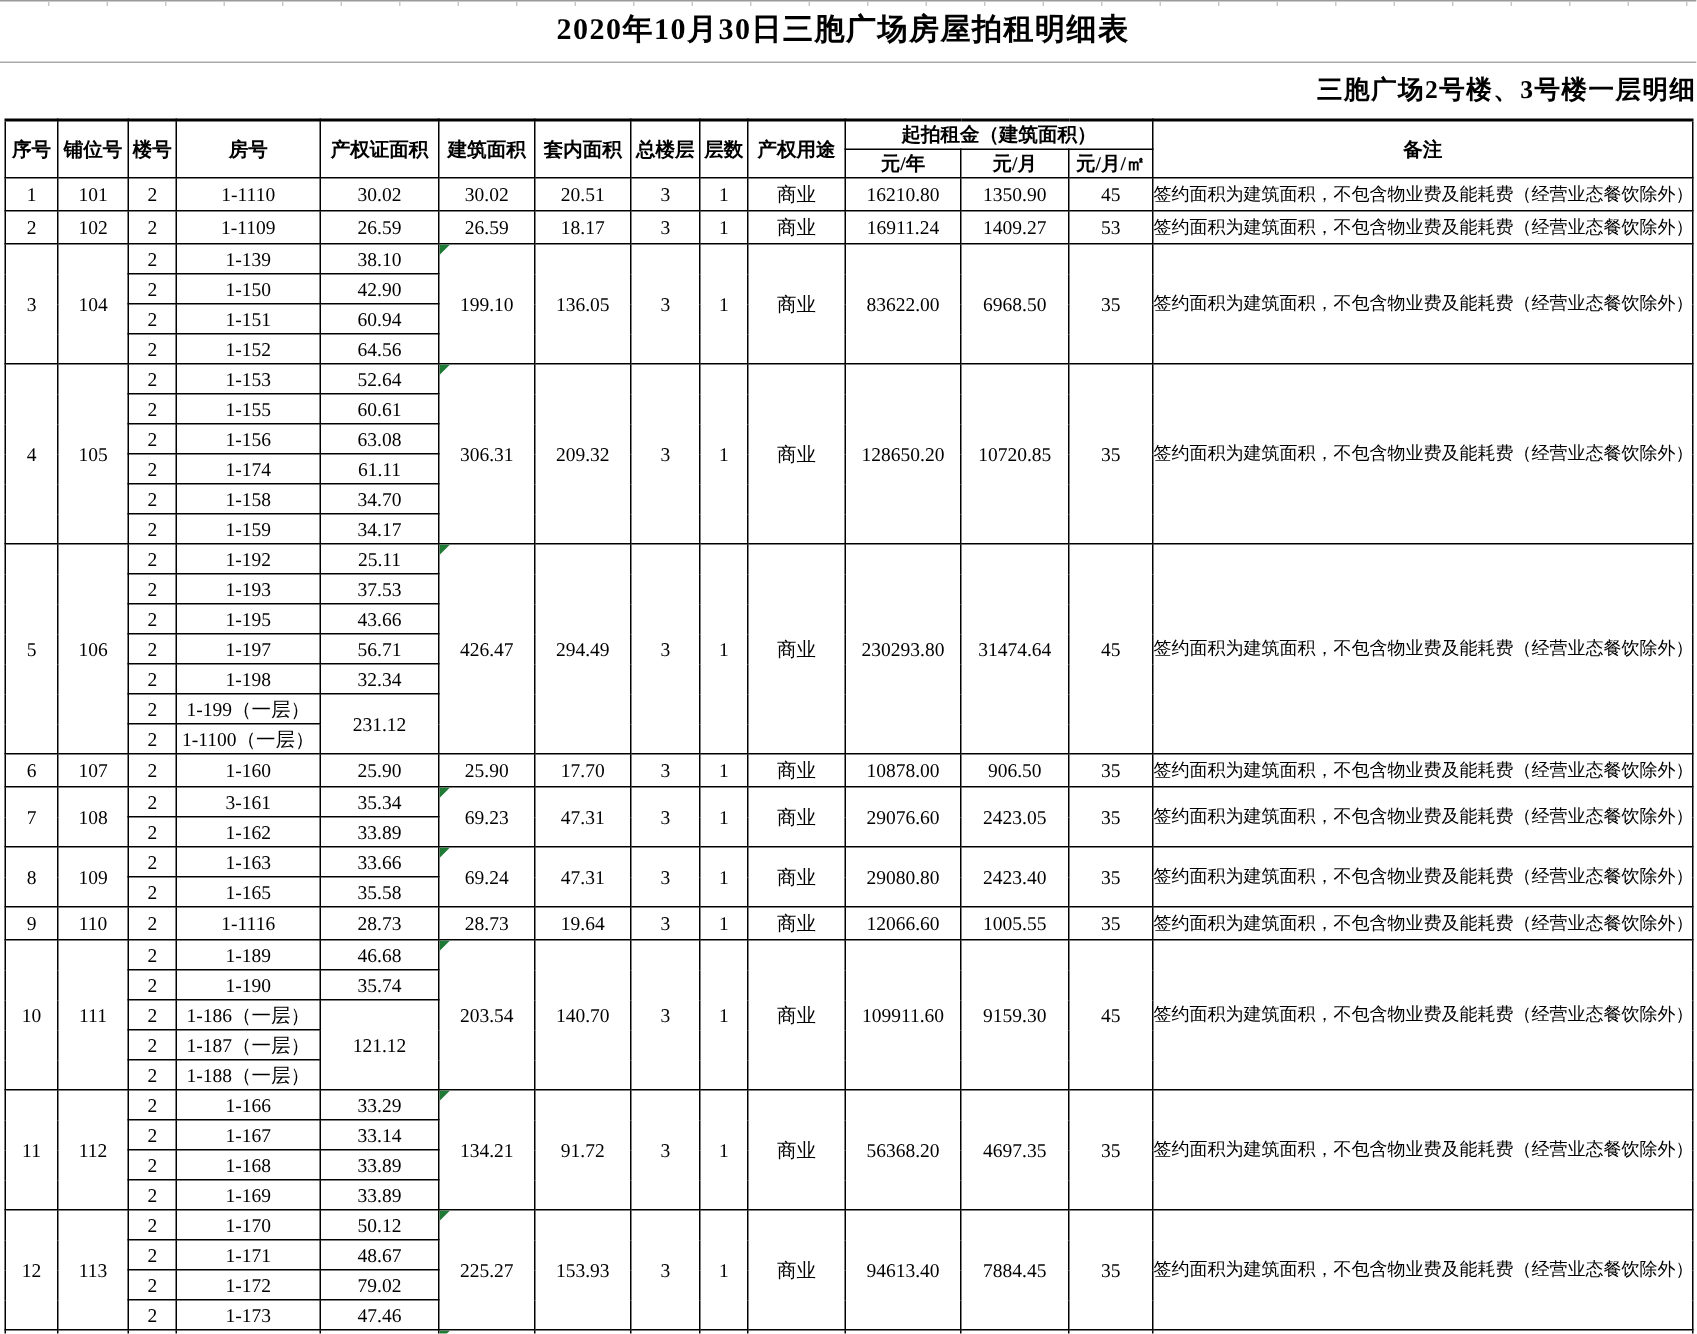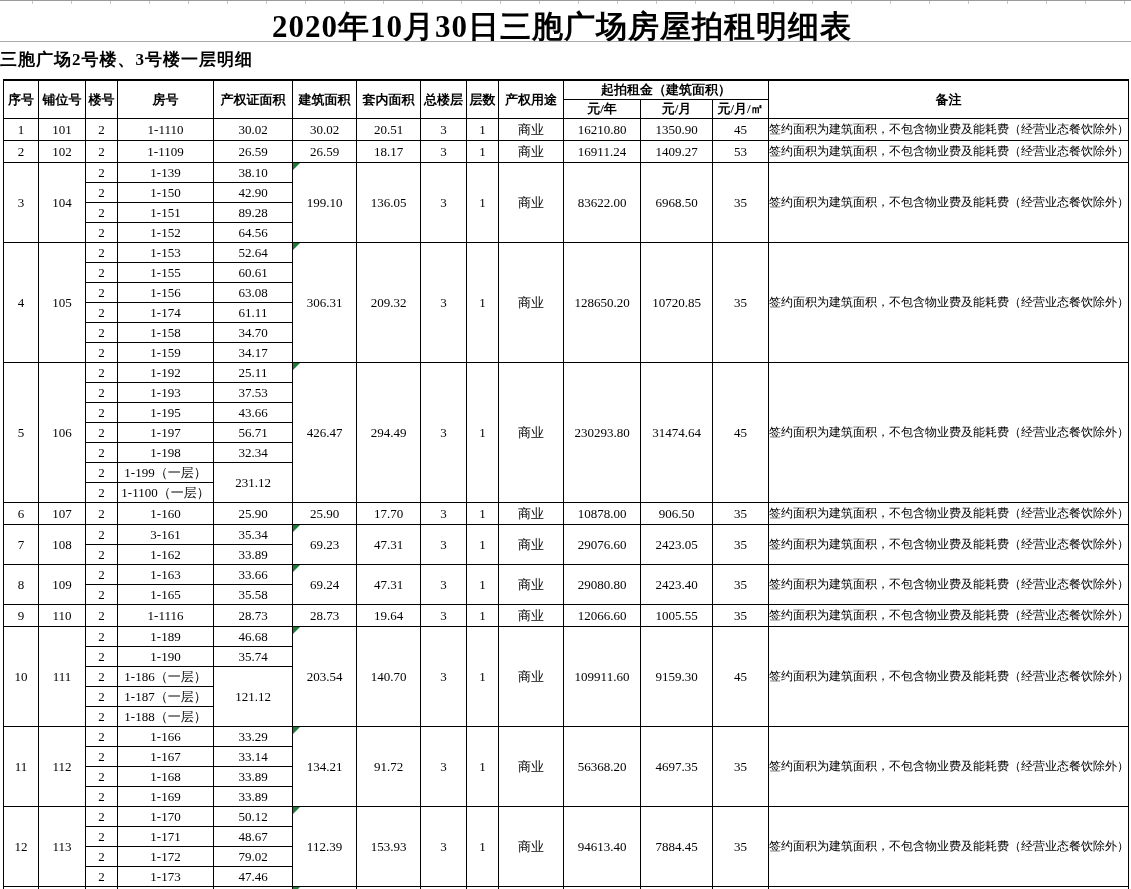--- a/index.html
+++ b/index.html
@@ -5,23 +5,23 @@
   html,body{margin:0;padding:0;}
   body{
     width:1131px;height:889px;overflow:hidden;background:#ffffff;position:relative;
     font-family:"Liberation Serif","DejaVu Serif",serif;color:#000;
   }
   
   .top-rule{position:absolute;left:0;top:0;width:1131px;height:1px;background:#9a9a9a;}
   .tick{position:absolute;top:1px;width:1px;height:3px;background:#c9c9c9;}
   
   .title1{position:absolute;left:0;top:6px;width:1124px;text-align:center;
-          font-size:31px;font-weight:bold;letter-spacing:1px;}
+          font-size:20px;font-weight:bold;letter-spacing:1px;}
   .title-divider{position:absolute;left:0;top:41px;width:1131px;height:1px;background:#ababab;}
-  .title2{position:absolute;left:0;top:48px;width:1131px;text-align:left;
+  .title2{position:absolute;left:0;top:48px;width:1131px;text-align:right;
           font-size:17px;font-weight:bold;letter-spacing:1px;}
   
   #tbl-wrap{position:absolute;left:3px;top:79px;}
   table{border-collapse:collapse;table-layout:fixed;width:1125px;border-top:2px solid #000;}
   th,td{border:1px solid #000;text-align:center;vertical-align:middle;padding:0;
         font-size:13px;overflow:hidden;white-space:nowrap;}
   th{font-weight:bold;}
   td.remark-cell{font-size:12px;}
   tr.hdr{height:19px;}
   tr.single{height:22px;}
@@ -159,21 +159,21 @@
           <td rowspan="4" class="remark-cell"><span>签约面积为建筑面积，不包含物业费及能耗费（经营业态餐饮除外）</span></td>
         </tr>
         <tr class="sub">
           <td><span>2</span></td>
           <td><span>1-150</span></td>
           <td rowspan="1"><span>42.90</span></td>
         </tr>
         <tr class="sub">
           <td><span>2</span></td>
           <td><span>1-151</span></td>
-          <td rowspan="1"><span>89.28</span></td>
+          <td rowspan="1"><span>60.94</span></td>
         </tr>
         <tr class="sub">
           <td><span>2</span></td>
           <td><span>1-152</span></td>
           <td rowspan="1"><span>64.56</span></td>
         </tr>
         <tr class="sub">
           <td rowspan="6"><span>4</span></td>
           <td rowspan="6"><span>105</span></td>
           <td><span>2</span></td>
@@ -397,21 +397,21 @@
           <td><span>2</span></td>
           <td><span>1-169</span></td>
           <td rowspan="1"><span>33.89</span></td>
         </tr>
         <tr class="sub">
           <td rowspan="4"><span>12</span></td>
           <td rowspan="4"><span>113</span></td>
           <td><span>2</span></td>
           <td><span>1-170</span></td>
           <td rowspan="1"><span>50.12</span></td>
-          <td rowspan="4" class="rel"><span>112.39</span><span class="gmark"></span></td>
+          <td rowspan="4" class="rel"><span>225.27</span><span class="gmark"></span></td>
           <td rowspan="4"><span>153.93</span></td>
           <td rowspan="4"><span>3</span></td>
           <td rowspan="4"><span>1</span></td>
           <td rowspan="4"><span>商业</span></td>
           <td rowspan="4"><span>94613.40</span></td>
           <td rowspan="4"><span>7884.45</span></td>
           <td rowspan="4"><span>35</span></td>
           <td rowspan="4" class="remark-cell"><span>签约面积为建筑面积，不包含物业费及能耗费（经营业态餐饮除外）</span></td>
         </tr>
         <tr class="sub">

